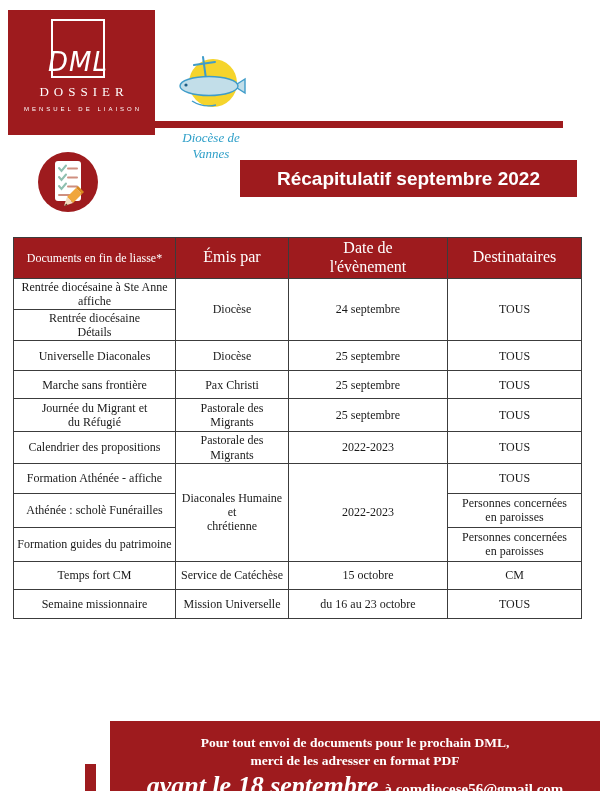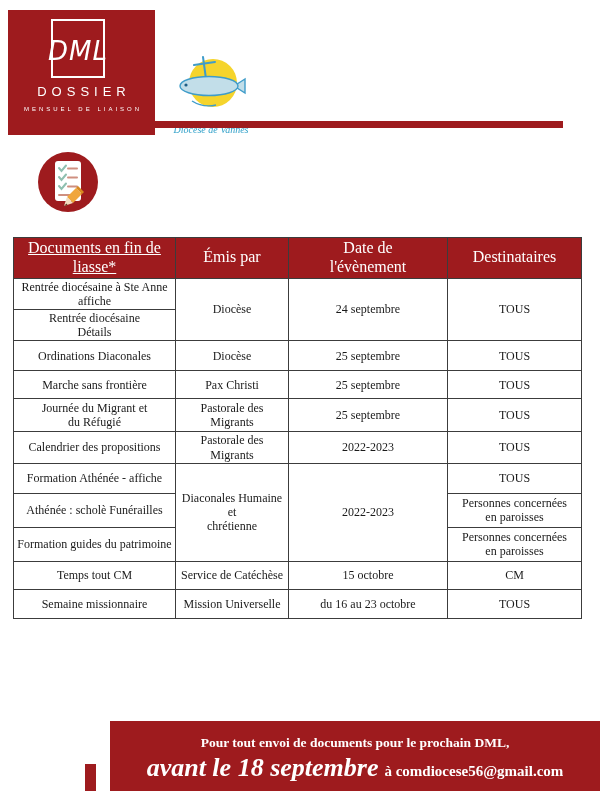--- a/index.html
+++ b/index.html
@@ -19,37 +19,37 @@
   html,body{width:600px;height:791px;background:#fff;overflow:hidden;}
   .page{position:relative;width:600px;height:791px;background:#fff;
         font-family:"Liberation Serif",serif;color:var(--body-text);}
 
   
   .dml-block{position:absolute;left:8px;top:10px;width:147px;height:125px;
              background:var(--primary-red);color:#fff;}
   .dml-square{position:absolute;left:43px;top:9px;width:54px;height:59px;
               border:2.5px solid #fff;display:flex;align-items:flex-end;justify-content:center;}
   .dml-monogram{font-family:"DejaVu Sans",sans-serif;font-style:italic;font-weight:300;
-                font-size:26px;line-height:1;padding-bottom:12px;letter-spacing:1px;}
+                font-size:26px;line-height:1;padding-bottom:1px;letter-spacing:1px;}
   .dml-wordmark{position:absolute;top:74px;left:0;right:0;text-align:center;
-                font-family:Liberation Sans, sans-serif;font-size:13px;
+                font-family:Liberation Serif, serif;font-size:13px;
                 letter-spacing:5px;padding-left:5px;}
   .dml-tagline{position:absolute;top:96px;left:0;right:0;text-align:center;
                font-family:"Liberation Sans",sans-serif;font-size:6px;
                letter-spacing:3px;padding-left:3px;}
 
   .diocese-logo{position:absolute;left:172px;top:54px;width:78px;height:72px;}
   .diocese-logo svg{display:block;}
   .lg-circle{fill:var(--logo-yellow);}
   .lg-cross{stroke:var(--logo-blue);stroke-width:2;stroke-linecap:round;fill:none;}
   .lg-fish{fill:var(--fish-fill);stroke:var(--logo-blue);stroke-width:1.4;}
   .lg-eye{fill:#1C5E86;}
   .lg-arc{stroke:var(--logo-blue);stroke-width:1.4;fill:none;}
-  .diocese-caption{font-style:italic;font-size:10px;color:var(--caption-blue);
-                   text-align:center;font-family:"Liberation Serif",serif;margin-top:12px;}
+  .diocese-caption{font-style:italic;font-size:13px;color:var(--caption-blue);
+                   text-align:center;font-family:"Liberation Serif",serif;margin-top:18px;}
 
   .page-title{position:absolute;left:260px;top:82px;
               font-family:"Liberation Sans",sans-serif;font-size:23.5px;
               color:var(--title-red);white-space:nowrap;}
   .header-rule{position:absolute;left:155px;top:121px;width:408px;height:7px;
                background:var(--primary-red);}
 
   
   .checklist-badge{position:absolute;left:38px;top:152px;width:60px;height:60px;
                    border-radius:50%;background:var(--primary-red);}
@@ -59,21 +59,21 @@
                 font-family:"Liberation Sans",sans-serif;font-weight:bold;font-size:19px;}
 
   
   .events-table{position:absolute;left:13px;top:237px;width:568px;
                 border-collapse:collapse;table-layout:fixed;
                 font-size:12px;line-height:1.18;}
   .events-table th,.events-table td{border:1px solid var(--table-border);
                 text-align:center;vertical-align:middle;padding:1px 2px;}
   .events-table thead th{background:var(--primary-red);color:#fff;font-weight:normal;}
   .events-table thead tr{height:37px;}
-  .th-small{font-size:16px;text-decoration:underline;}
+  .th-small{font-size:12px;}
   .th-big{font-size:16px;}
   .preline{white-space:pre-line;}
 
   
   .footer-banner{position:absolute;left:110px;top:689px;width:490px;height:102px;
                  background:var(--primary-red);color:#fff;text-align:center;
                  padding-top:13px;margin-top:32px;}
   .fb-line{font-weight:bold;font-size:13.5px;line-height:1.32;}
   .fb-row3{margin-top:1px;white-space:nowrap;}
   .fb-deadline{font-size:26px;font-style:italic;font-weight:bold;
@@ -125,20 +125,23 @@
       </g>
       <g>
         <polygon points="38,36 44,42 35,51 29,45" fill="var(--pencil-orange)"></polygon>
         <polygon points="29,45 35,51 26,54" fill="#F2DCC0"></polygon>
         <polygon points="28.5,51.5 26,54 29.5,53" fill="#5A3A1E"></polygon>
         <polygon points="40,34 46,40 44,42 38,36" fill="#D88A20"></polygon>
       </g>
     </svg>
   </div>
 
+  <div class="recap-banner">
+    <span>Récapitulatif septembre 2022</span>
+  </div>
 
   <table class="events-table">
     <colgroup>
         <col style="width:162px">
         <col style="width:113px">
         <col style="width:159px">
         <col style="width:134px">
       </colgroup>
     <thead>
       <tr>
@@ -155,21 +158,21 @@
 affiche</td>
         <td rowspan="2">Diocèse</td>
         <td rowspan="2">24 septembre</td>
         <td rowspan="2">TOUS</td>
       </tr>
       <tr style="height:31px">
         <td class="preline">Rentrée diocésaine
 Détails</td>
       </tr>
       <tr style="height:30px">
-        <td>Ordinations Diaconales</td>
+        <td>Universelle Diaconales</td>
         <td>Diocèse</td>
         <td>25 septembre</td>
         <td>TOUS</td>
       </tr>
       <tr style="height:28px">
         <td>Marche sans frontière</td>
         <td>Pax Christi</td>
         <td>25 septembre</td>
         <td>TOUS</td>
       </tr>
@@ -197,36 +200,37 @@
         <td>Athénée : scholè Funérailles</td>
         <td class="preline">Personnes concernées
 en paroisses</td>
       </tr>
       <tr style="height:34px">
         <td>Formation guides du patrimoine</td>
         <td class="preline">Personnes concernées
 en paroisses</td>
       </tr>
       <tr style="height:28px">
-        <td>Temps tout CM</td>
+        <td>Temps fort CM</td>
         <td>Service de Catéchèse</td>
         <td>15 octobre</td>
         <td>CM</td>
       </tr>
       <tr style="height:29px">
         <td>Semaine missionnaire</td>
         <td>Mission Universelle</td>
         <td>du 16 au 23 octobre</td>
         <td>TOUS</td>
       </tr>
     </tbody>
   </table>
 
   <div class="footer-banner">
     <div class="fb-line">Pour tout envoi de documents pour le prochain DML,</div>
+    <div class="fb-line">merci de les adresser en format PDF</div>
     <div class="fb-row3">
       <span class="fb-deadline">avant le 18 septembre</span><span class="fb-email">à comdiocese56@gmail.com</span>
     </div>
   </div>
 
   <div class="corner-accent-bar"></div>
 
 </div>
 
 </body></html>

